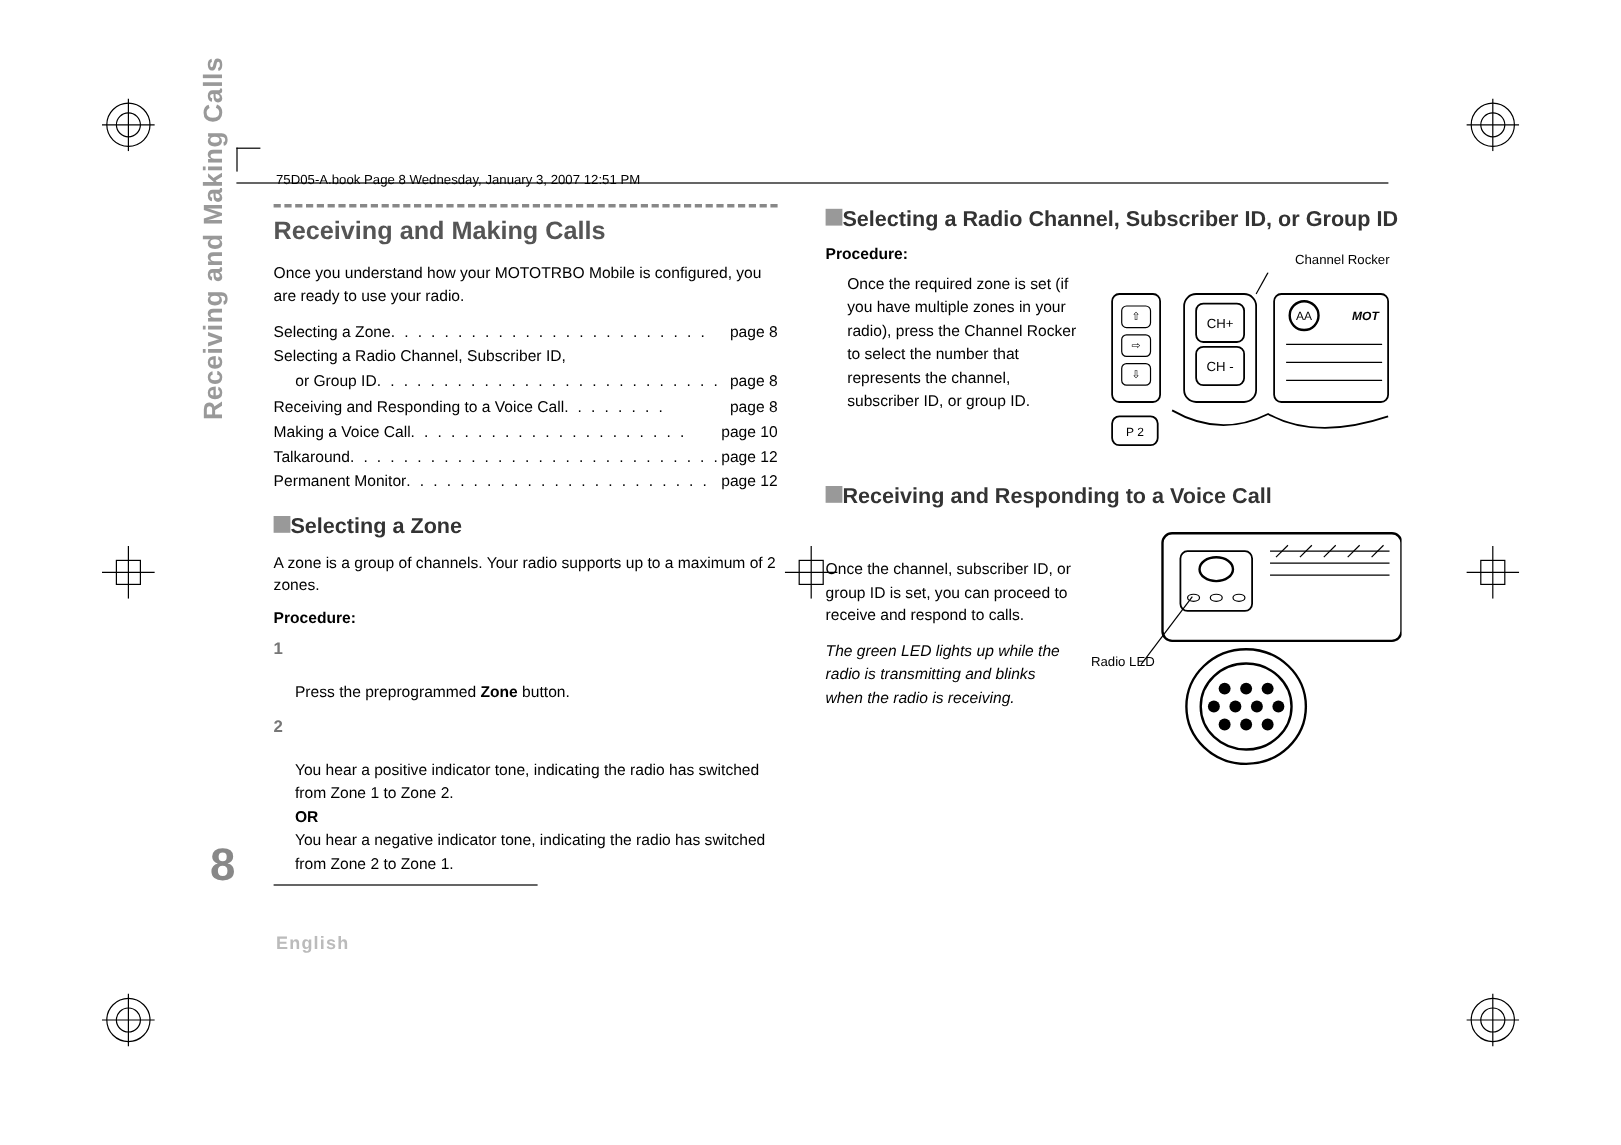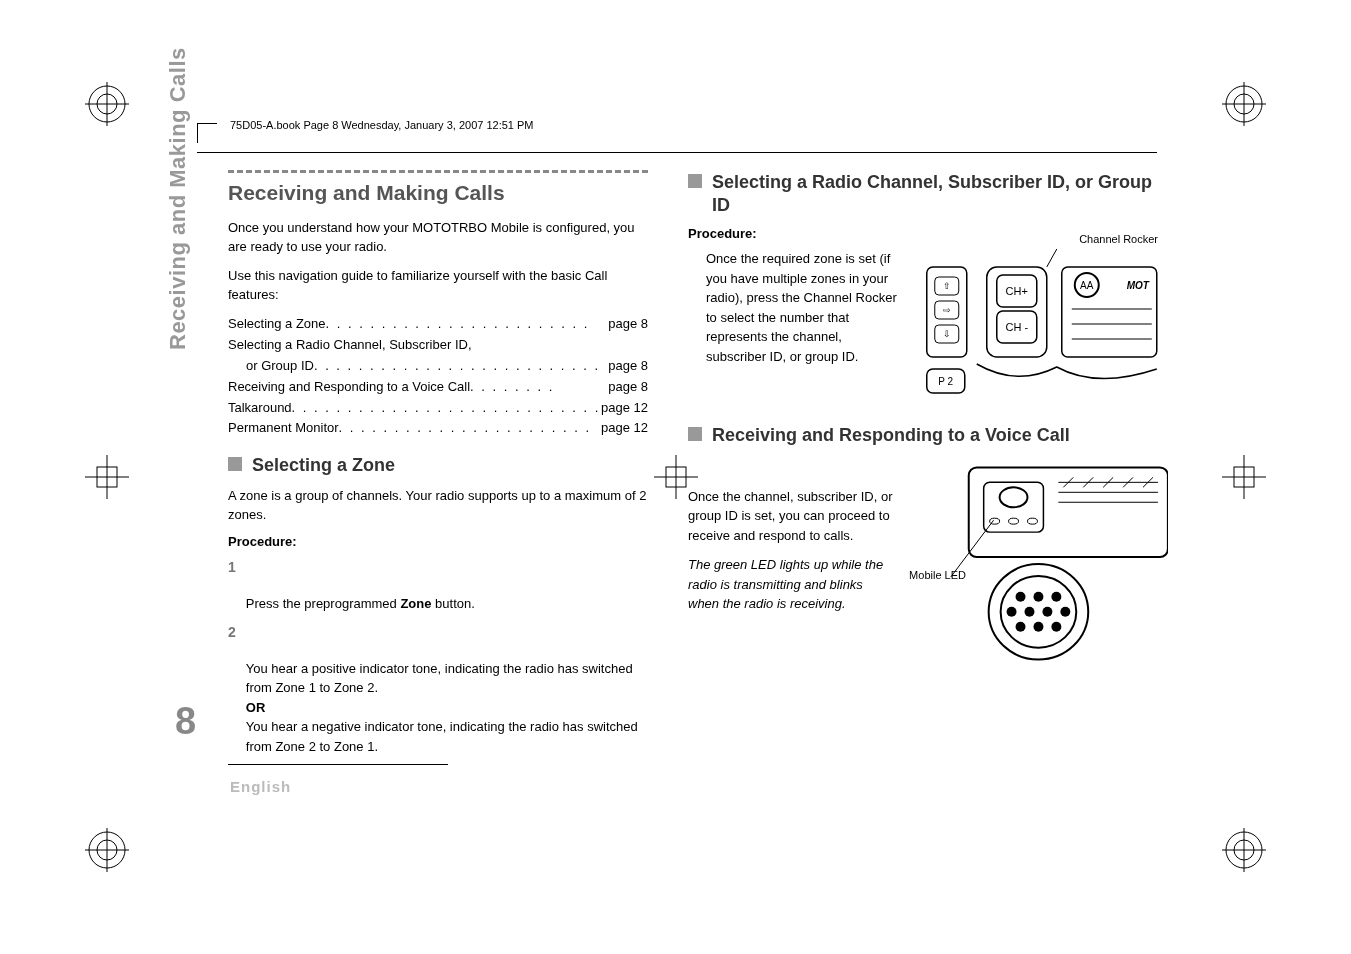--- a/index.html
+++ b/index.html
@@ -7,21 +7,21 @@
       width: 1351px;
       height: 954px;
       background: #fff;
       font-family: Arial, Helvetica, sans-serif;
       color: #000;
       position: relative;
     }
     
     .header-text {
       position: absolute;
-      top: 119px;
+      top: 144px;
       left: 230px;
       font-size: 11px;
     }
     
     .page-container {
       position: absolute;
       top: 170px;
       left: 180px;
       right: 180px;
       bottom: 70px;
@@ -106,21 +106,20 @@
       white-space: nowrap;
     }
     .toc-label { flex: 0 0 auto; }
     .toc-dots { flex: 1; overflow: hidden; letter-spacing: 2px; }
     .toc-page { flex: 0 0 auto; margin-left: 0; }
     .toc-indent { padding-left: 18px; }
     
     .section-heading {
       display: flex;
       align-items: baseline;
-      gap: 10px;
       margin-top: 14px;
       margin-bottom: 10px;
     }
     .section-box {
       width: 14px;
       height: 14px;
       background: #999;
       display: inline-block;
       flex-shrink: 0;
       margin-top: 4px;
@@ -287,39 +286,43 @@
   <div class="sidebar-label">Receiving and Making Calls</div>
   <div class="page-number">8</div>
   <div class="language-label">English</div>
 
   <div class="content">
 
     <div class="left-column">
       <div class="dashed-line"></div>
       <h1>Receiving and Making Calls</h1>
       <p class="body-text">Once you understand how your MOTOTRBO Mobile is configured, you are ready to use your radio.</p>
-      <p class="body-text">Use this navigation guide to familiarize yourself with the basic Call features:</p>
 
       <div class="toc-line">
           <span class="toc-label">Selecting a Zone</span>
           <span class="toc-dots">. . . . . . . . . . . . . . . . . . . . . . . .</span>
           <span class="toc-page">page 8</span>
         </div>
       <div class="toc-line">
           <span class="toc-label">Selecting a Radio Channel, Subscriber ID,</span>
         </div>
       <div class="toc-line toc-indent">
           <span class="toc-label">or Group ID</span>
           <span class="toc-dots">. . . . . . . . . . . . . . . . . . . . . . . . . .</span>
           <span class="toc-page">page 8</span>
         </div>
       <div class="toc-line">
           <span class="toc-label">Receiving and Responding to a Voice Call</span>
           <span class="toc-dots">. . . . . . . .</span>
           <span class="toc-page">page 8</span>
+        </div>
+      <div class="toc-line">
+          <span class="toc-label">Making a Voice Call</span>
+          <span class="toc-dots">. . . . . . . . . . . . . . . . . . . . .</span>
+          <span class="toc-page">page 10</span>
         </div>
       <div class="toc-line">
           <span class="toc-label">Talkaround</span>
           <span class="toc-dots"> . . . . . . . . . . . . . . . . . . . . . . . . . . . .</span>
           <span class="toc-page">page 12</span>
         </div>
       <div class="toc-line">
           <span class="toc-label">Permanent Monitor</span>
           <span class="toc-dots">. . . . . . . . . . . . . . . . . . . . . . .</span>
           <span class="toc-page">page 12</span>
@@ -396,21 +399,21 @@
         <span class="section-box"></span>
         <span class="section-title">Receiving and Responding to a Voice Call</span>
       </div>
 
       <div class="voice-block">
         <div class="voice-text">
           <p style="margin-bottom:10px;">Once the channel, subscriber ID, or group ID is set, you can proceed to receive and respond to calls.</p>
           <p class="italic-text">The green LED lights up while the radio is transmitting and blinks when the radio is receiving.</p>
         </div>
         <div class="illustration radio-illustration-2">
-          <div class="green-led-label"><span>Mobile LED</span></div>
+          <div class="green-led-label"><span>Radio LED</span></div>
           <svg viewBox="0 0 260 210">
 
             <rect x="60" y="10" width="200" height="90" rx="8" fill="none" stroke="#000" stroke-width="2"></rect>
             <rect x="75" y="25" width="60" height="50" rx="6" fill="none" stroke="#000" stroke-width="1.5"></rect>
             <ellipse cx="105" cy="40" rx="14" ry="10" fill="none" stroke="#000" stroke-width="2"></ellipse>
             <ellipse cx="86" cy="64" rx="5" ry="3" fill="none" stroke="#000"></ellipse>
             <ellipse cx="105" cy="64" rx="5" ry="3" fill="none" stroke="#000"></ellipse>
             <ellipse cx="124" cy="64" rx="5" ry="3" fill="none" stroke="#000"></ellipse>
 
             <line x1="150" y1="25" x2="250" y2="25" stroke="#000"></line>

